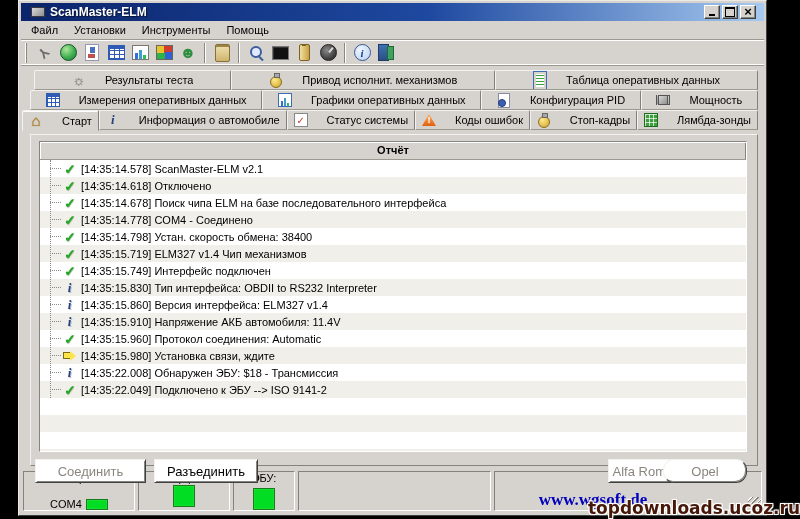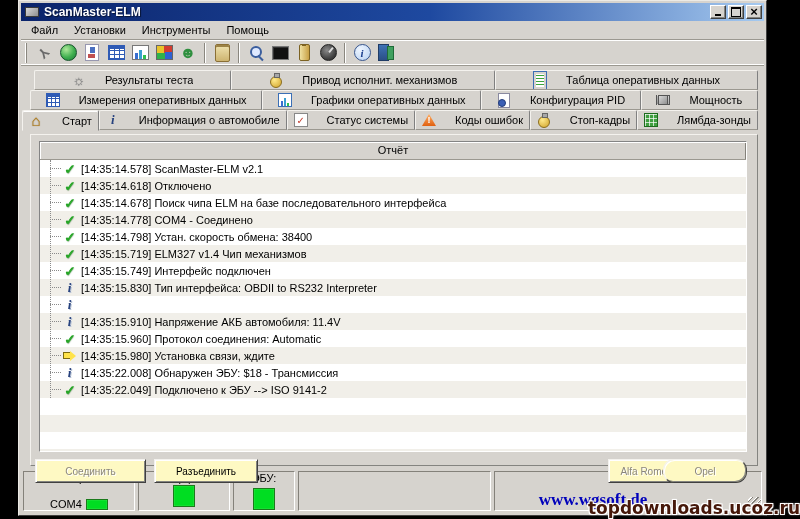--- a/index.html
+++ b/index.html
@@ -19,21 +19,21 @@
     background:#d6d3ce;
     border:1px solid; border-color:#eceae5 #404040 #404040 #eceae5;
     padding:2px;
     display:flex; flex-direction:column;
   }
 
   
   .titlebar {
     height:18px; flex:0 0 18px;
     background:linear-gradient(90deg,#0b246b 0%,#1e49a0 55%,#a6caf0 100%);
-    display:flex; align-items:center; padding:0 2px;justify-content:flex-end;
+    display:flex; align-items:center; padding:0 8px;justify-content:flex-end;
   }
   .chip-icon {
     width:14px; height:10px; position:relative;
     background:linear-gradient(135deg,#d9d9d9,#8f8f8f);
     border:1px solid #3a3a3a; margin-left:2px;
   }
   .chip-icon::before {
     content:""; position:absolute; left:-3px; right:-3px; top:1px; bottom:1px;
     background:repeating-linear-gradient(180deg,#aaa 0 1px,transparent 1px 3px);
     z-index:-1;
@@ -155,45 +155,45 @@
     flex:1 1 auto; position:relative; margin:0 6px 2px 9px;
     border:1px solid; border-color:#f4f2ee #848480 #848480 #f4f2ee;
     background:#d6d3ce; z-index:1;
   }
   .logbox {
     position:absolute; left:8px; right:10px; top:6px; height:311px;
     border:1px solid; border-color:#848484 #fff #fff #848484;
     background:#fff; display:flex; flex-direction:column; overflow:hidden;
   }
   .log-header {
-    flex:0 0 17px; background:#d6d3ce; font-weight:normal; text-align:center; line-height:17px;
+    flex:0 0 17px; background:#d6d3ce; font-weight:bold; text-align:center; line-height:17px;
     border-bottom:1px solid #9b9890; box-shadow:inset 1px 1px 0 #fff, inset -1px 0 0 #84817a;
   }
   .log-rows {
     flex:1 1 auto; position:relative;
     background:repeating-linear-gradient(180deg,#fff 0 17px,#f1efe9 17px 34px);
   }
   .log-rows::before { content:""; position:absolute; left:10px; top:0; height:238px; border-left:1px dotted #8a8a8a; }
   .log-row { height:17px; display:flex; align-items:center; }
   .log-row::before { content:""; width:11px; margin-left:10px; border-top:1px dotted #8a8a8a; height:0; }
   .li { width:17px; flex:0 0 17px; display:inline-flex; align-items:center; justify-content:center; }
   .li-check::before { content:"✓"; color:#27a527; font-weight:bold; font-size:14px;
     text-shadow:1px 0 0 #27a527, 1px 1px 1px rgba(20,90,20,.5); }
   .li-info::before { content:"i"; font:italic bold 13px "Liberation Serif",serif; color:#27427e; text-shadow:1px 1px 0 #b9c4d6; }
   .li-arrow { align-items:center; }
   .li-arrow::before { content:""; width:6px; height:5px; background:#ffe34a; border:1px solid #7a6a10; border-right:none; }
   .li-arrow::after { content:""; width:0; height:0; border-left:6px solid #ffe34a; border-top:5px solid transparent; border-bottom:5px solid transparent; }
   .log-text { margin-left:3px; white-space:nowrap; }
 
   
   .px-btn {
-    position:absolute; top:324px; height:24px; background:#fef9c3;
+    position:absolute; top:324px; height:24px; background:#ffffff;
     border:1px solid; border-color:#f4f2ee #404040 #404040 #f4f2ee;
     box-shadow:inset 1px 1px 0 #fff, inset -1px -1px 0 #848480;
-    font-family:inherit; font-size:10px; color:#000;
+    font-family:inherit; font-size:13px; color:#000;
   }
   .px-btn.disabled { color:#8a867e; text-shadow:1px 1px 0 #fff; }
   .connect-button { left:4px; width:111px; }
   .disconnect-button { left:123px; width:104px; }
   .alfa-romeo-button { right:72px; width:77px; }
   .opel-button { right:10px; width:84px;border-radius:11px; }
 
   
   .statusbar { flex:0 0 26px; display:flex; gap:3px; padding:3px 2px 2px; }
   .sb-panel {
@@ -362,20 +362,21 @@
           <div class="log-row">
             <span class="li li-check"></span>
             <span class="log-text">[14:35:15.749] Интерфейс подключен</span>
           </div>
           <div class="log-row">
             <span class="li li-info"></span>
             <span class="log-text">[14:35:15.830] Тип интерфейса: OBDII to RS232 Interpreter</span>
           </div>
           <div class="log-row">
             <span class="li li-info"></span>
+            <span class="log-text">[14:35:15.860] Версия интерфейса: ELM327 v1.4</span>
           </div>
           <div class="log-row">
             <span class="li li-info"></span>
             <span class="log-text">[14:35:15.910] Напряжение АКБ автомобиля: 11.4V</span>
           </div>
           <div class="log-row">
             <span class="li li-check"></span>
             <span class="log-text">[14:35:15.960] Протокол соединения: Automatic</span>
           </div>
           <div class="log-row">

